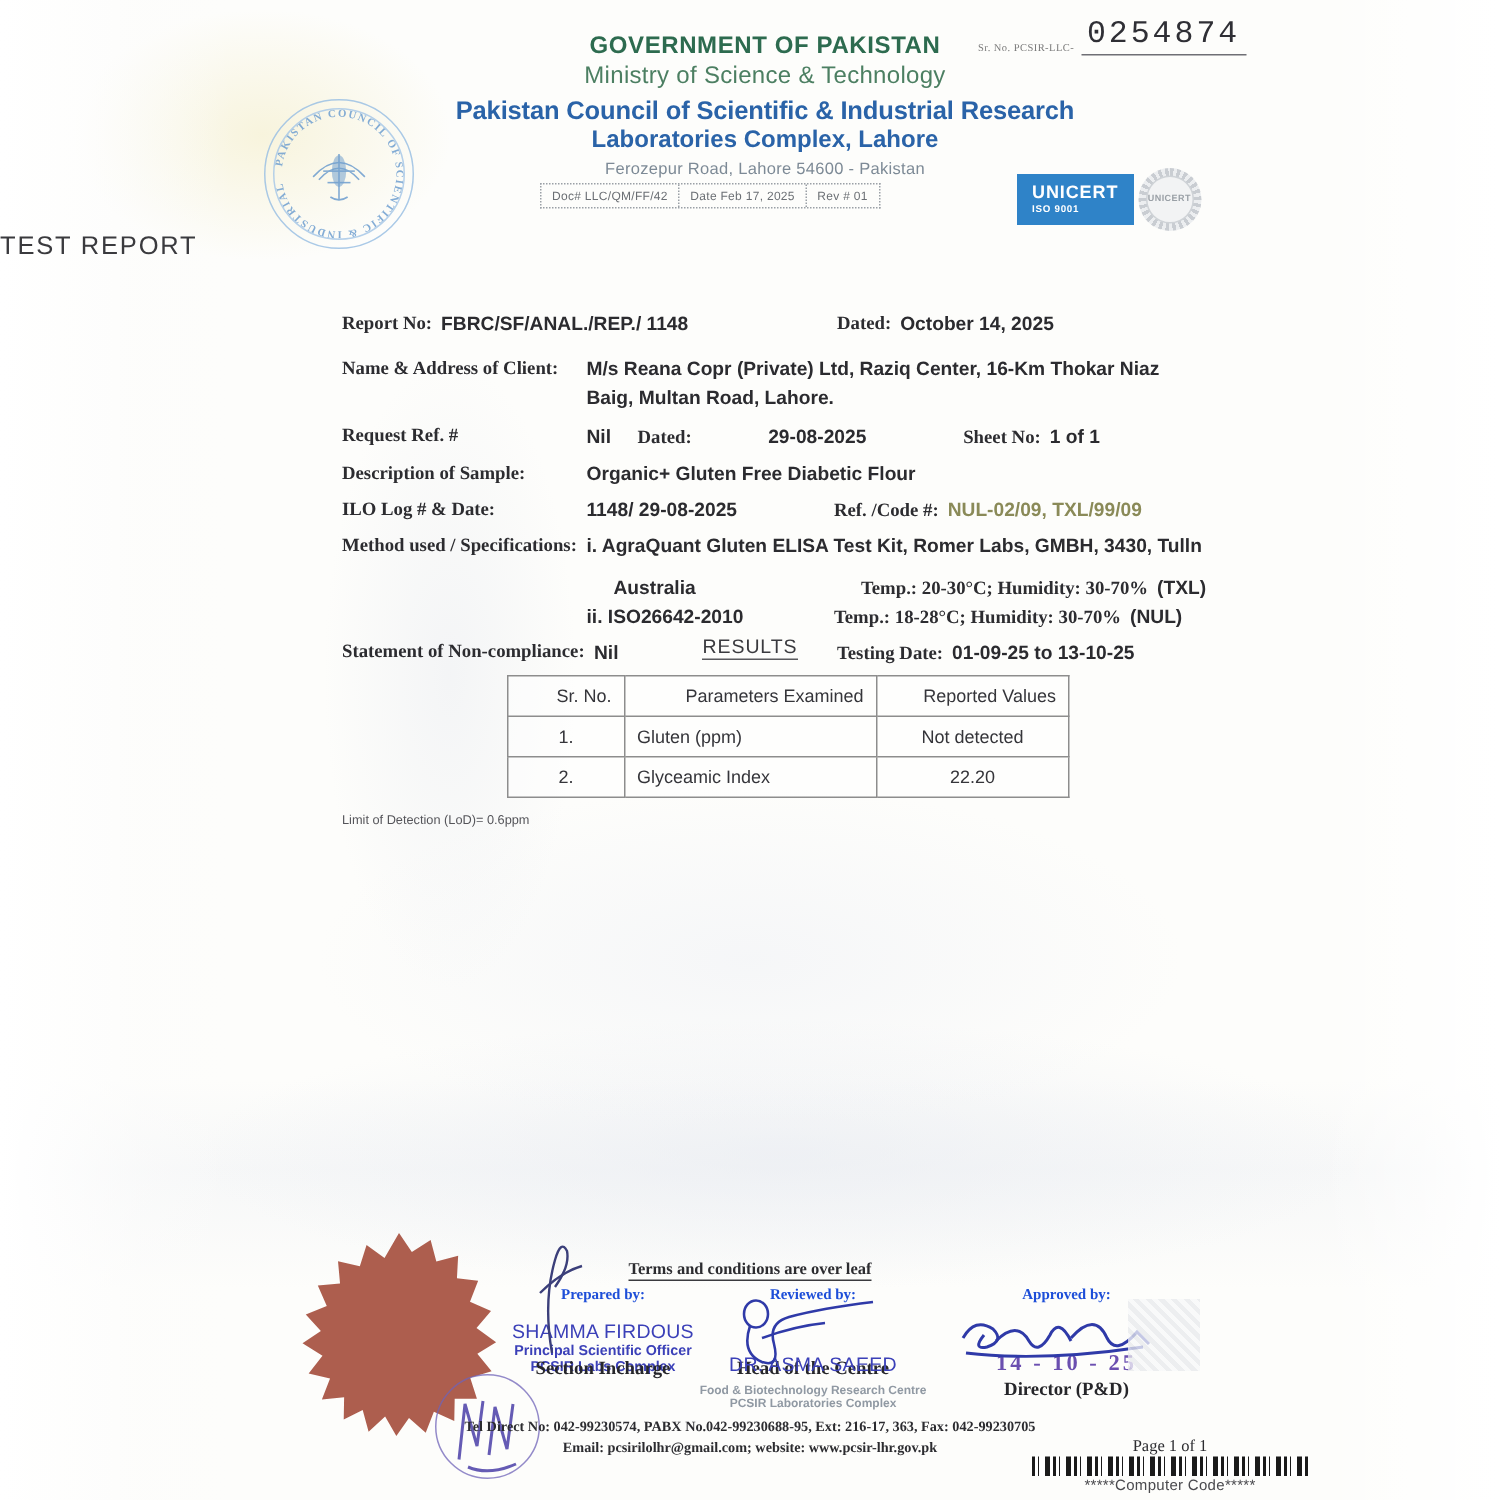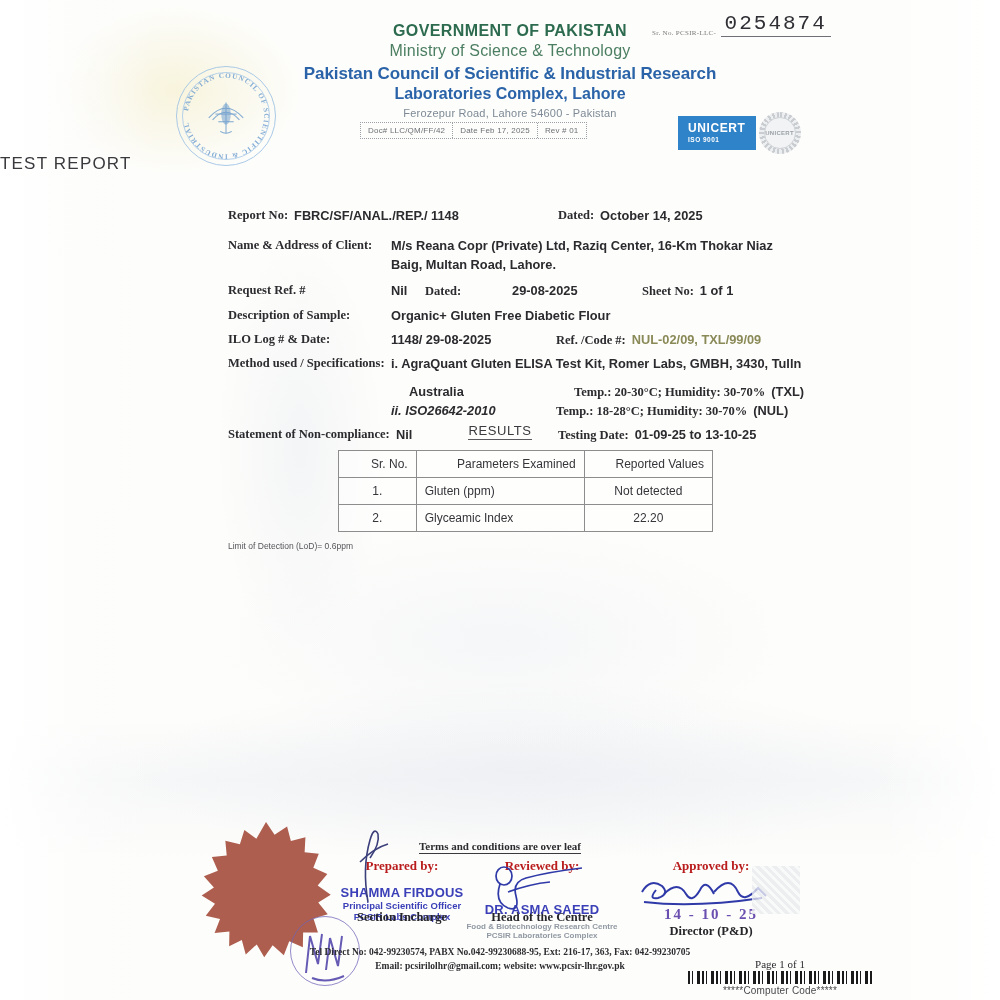--- a/index.html
+++ b/index.html
@@ -88,24 +88,24 @@
   .th-par{color:#8d8a4e;text-align:center;}
 
   .lod{position:absolute;left:228px;top:541px;font-size:8.5px;color:#55555a;}
 
   
   .terms{position:absolute;left:0;right:0;top:836px;text-align:center;}
   .terms span{font-family:"Liberation Serif",serif;font-weight:bold;font-size:11px;color:#2c2c30;
      border-bottom:1px solid #3a3a3e;padding-bottom:1px;}
 
   .sig{position:absolute;font-family:"Liberation Serif",serif;}
-  .sig-head{font-weight:bold;font-size:13px;color:#b91c1c;}
+  .sig-head{font-weight:bold;font-size:10px;color:#1d4ed8;}
   .sig-role{font-weight:bold;font-size:12.5px;color:#26262a;}
   .stamp{font-family:"Liberation Sans",sans-serif;color:#3b40b8;}
-  .stamp-name{font-weight:bold;font-size:13px;letter-spacing:.2px;}
+  .stamp-name{font-weight:normal;font-size:13px;letter-spacing:.2px;}
   .stamp-l{font-size:9.5px;font-weight:bold;}
   .stamp-gray{color:#9099a3;font-size:8px;font-weight:bold;}
 
   .handdate{font-family:"Liberation Serif",serif;font-size:15px;color:#6b4fb0;letter-spacing:2px;font-weight:bold;}
 
   
   .burst{position:absolute;left:198px;top:822px;width:136px;height:136px;
      background:#a6503f;opacity:.92;
      clip-path:polygon(50% 0%,56.3% 9.3%,65.5% 3.4%,68.3% 14%,79% 11.2%,78.4% 22.2%,88.8% 23.4%,84.8% 33.7%,95.1% 38.2%,88% 46.6%,97.6% 53.5%,88.4% 59.2%,95.4% 67.8%,84.9% 70.9%,88.2% 81.3%,77.3% 81.2%,77.1% 92.1%,67.1% 87.6%,63.1% 97.9%,54.9% 90.7%,48.7% 99.5%,43.2% 90%,35.1% 97.4%,32.2% 86.8%,22.9% 91.4%,23.1% 80.5%,12.2% 81.6%,16.2% 71.3%,5.7% 68.9%,12.5% 60.2%,2.7% 54.1%,11.7% 48.1%,4.3% 39.9%,14.6% 35.8%,10.2% 25.7%,21.1% 24.7%,20.1% 13.8%,30.8% 16.3%,34.1% 5.9%,42.9% 12.3%);}
 
@@ -239,21 +239,21 @@
       <div style="display:flex;align-items:baseline;">
         <span class="val" style="width:165px;padding-left:18px;">Australia</span>
         <span class="lbl-right g" style="margin-right:6px;text-align:right;">Temp.: 20-30°C; Humidity: 30-70%</span>
         <span class="val">(TXL)</span>
       </div>
     </div>
 
     <div class="row">
       <div class="lbl"></div>
       <div style="display:flex;align-items:baseline;">
-        <span class="val" style="width:165px;font-style:italic;">ii. ISO26642-2010</span>
+        <span class="val" style="width:165px;">ii. ISO26642-2010</span>
         <span class="lbl-right g" style="margin-right:6px;">Temp.: 18-28°C; Humidity: 30-70%</span>
         <span class="val">(NUL)</span>
       </div>
     </div>
 
     <div class="row" style="margin-top:8px;">
       <div class="lbl" style="width:168px;flex:0 0 168px;">Statement of Non-compliance:</div>
       <div style="display:flex;align-items:baseline;">
         <span class="val" style="width:162px;">Nil</span>
         <span class="lbl-right g" style="margin-right:6px;">Testing Date:</span>

